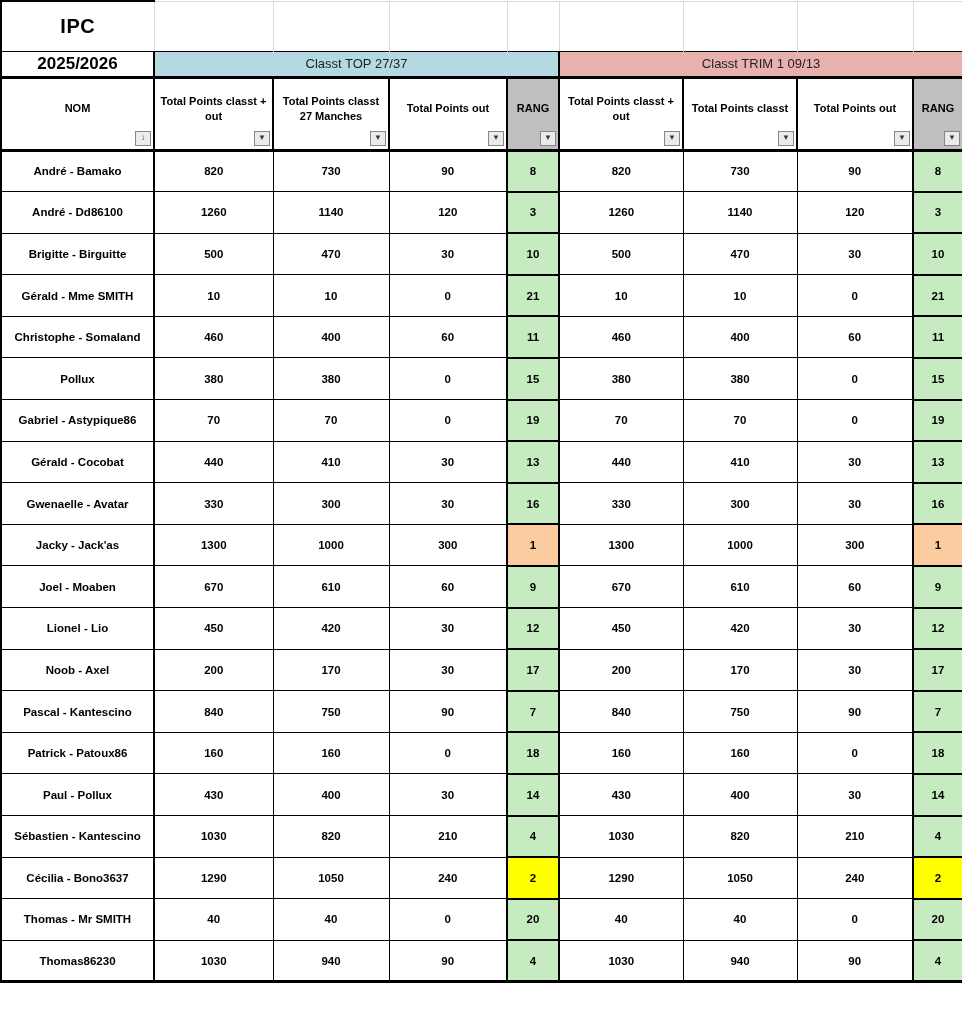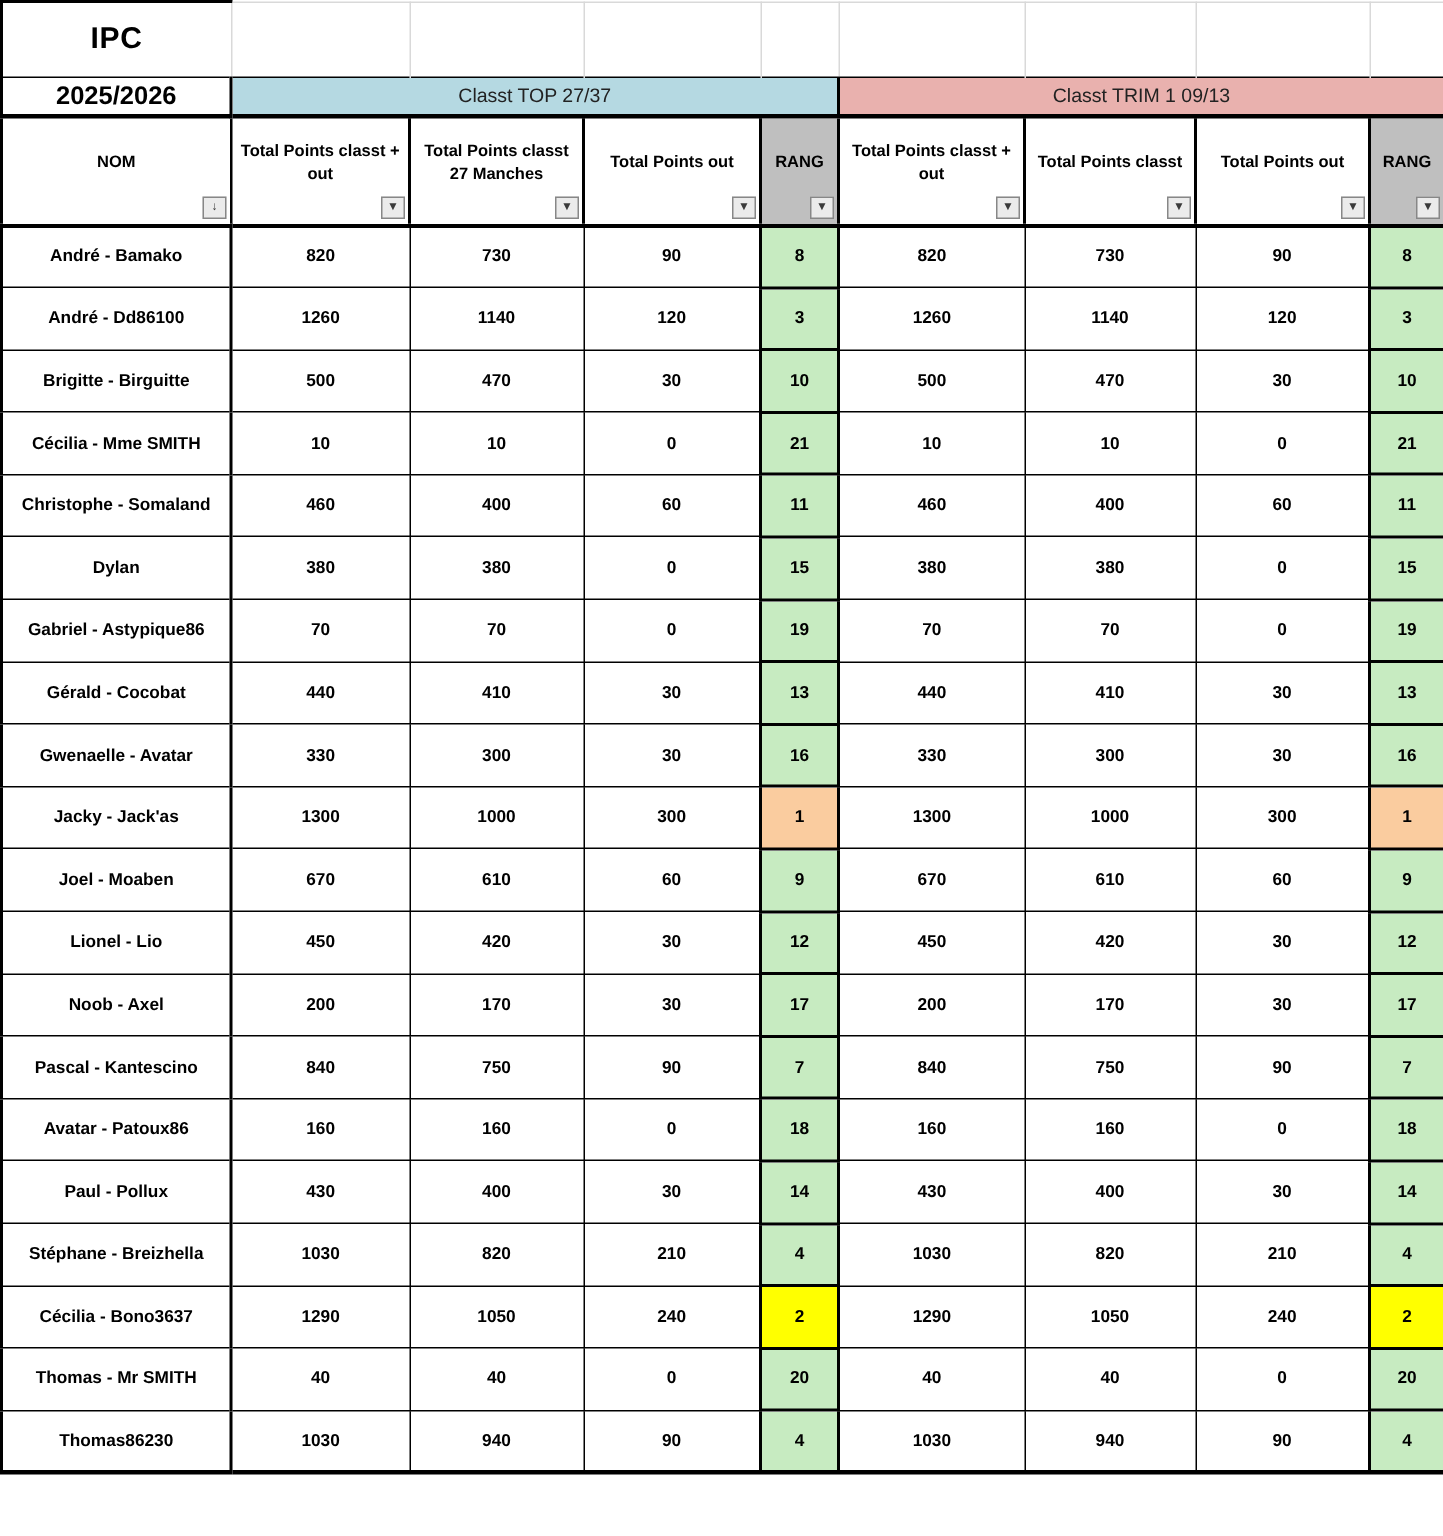--- a/index.html
+++ b/index.html
@@ -174,21 +174,21 @@
           <td class="num-cell">500</td>
           <td class="num-cell">470</td>
           <td class="num-cell">30</td>
           <td class="rank-cell" style="background: rgb(199, 235, 193);">10</td>
           <td class="num-cell">500</td>
           <td class="num-cell">470</td>
           <td class="num-cell">30</td>
           <td class="rank-cell" style="background: rgb(199, 235, 193);">10</td>
         </tr>
         <tr class="data-row">
-          <td class="name-cell">Cécilia - Mme SMITH</td>
+          <td class="name-cell">Gérald - Mme SMITH</td>
           <td class="num-cell">10</td>
           <td class="num-cell">10</td>
           <td class="num-cell">0</td>
           <td class="rank-cell" style="background: rgb(199, 235, 193);">21</td>
           <td class="num-cell">10</td>
           <td class="num-cell">10</td>
           <td class="num-cell">0</td>
           <td class="rank-cell" style="background: rgb(199, 235, 193);">21</td>
         </tr>
         <tr class="data-row">
@@ -196,21 +196,21 @@
           <td class="num-cell">460</td>
           <td class="num-cell">400</td>
           <td class="num-cell">60</td>
           <td class="rank-cell" style="background: rgb(199, 235, 193);">11</td>
           <td class="num-cell">460</td>
           <td class="num-cell">400</td>
           <td class="num-cell">60</td>
           <td class="rank-cell" style="background: rgb(199, 235, 193);">11</td>
         </tr>
         <tr class="data-row">
-          <td class="name-cell">Dylan</td>
+          <td class="name-cell">Pollux</td>
           <td class="num-cell">380</td>
           <td class="num-cell">380</td>
           <td class="num-cell">0</td>
           <td class="rank-cell" style="background: rgb(199, 235, 193);">15</td>
           <td class="num-cell">380</td>
           <td class="num-cell">380</td>
           <td class="num-cell">0</td>
           <td class="rank-cell" style="background: rgb(199, 235, 193);">15</td>
         </tr>
         <tr class="data-row">
@@ -295,21 +295,21 @@
           <td class="num-cell">840</td>
           <td class="num-cell">750</td>
           <td class="num-cell">90</td>
           <td class="rank-cell" style="background: rgb(199, 235, 193);">7</td>
           <td class="num-cell">840</td>
           <td class="num-cell">750</td>
           <td class="num-cell">90</td>
           <td class="rank-cell" style="background: rgb(199, 235, 193);">7</td>
         </tr>
         <tr class="data-row">
-          <td class="name-cell">Avatar - Patoux86</td>
+          <td class="name-cell">Patrick - Patoux86</td>
           <td class="num-cell">160</td>
           <td class="num-cell">160</td>
           <td class="num-cell">0</td>
           <td class="rank-cell" style="background: rgb(199, 235, 193);">18</td>
           <td class="num-cell">160</td>
           <td class="num-cell">160</td>
           <td class="num-cell">0</td>
           <td class="rank-cell" style="background: rgb(199, 235, 193);">18</td>
         </tr>
         <tr class="data-row">
@@ -317,21 +317,21 @@
           <td class="num-cell">430</td>
           <td class="num-cell">400</td>
           <td class="num-cell">30</td>
           <td class="rank-cell" style="background: rgb(199, 235, 193);">14</td>
           <td class="num-cell">430</td>
           <td class="num-cell">400</td>
           <td class="num-cell">30</td>
           <td class="rank-cell" style="background: rgb(199, 235, 193);">14</td>
         </tr>
         <tr class="data-row">
-          <td class="name-cell">Stéphane - Breizhella</td>
+          <td class="name-cell">Sébastien - Kantescino</td>
           <td class="num-cell">1030</td>
           <td class="num-cell">820</td>
           <td class="num-cell">210</td>
           <td class="rank-cell" style="background: rgb(199, 235, 193);">4</td>
           <td class="num-cell">1030</td>
           <td class="num-cell">820</td>
           <td class="num-cell">210</td>
           <td class="rank-cell" style="background: rgb(199, 235, 193);">4</td>
         </tr>
         <tr class="data-row">

